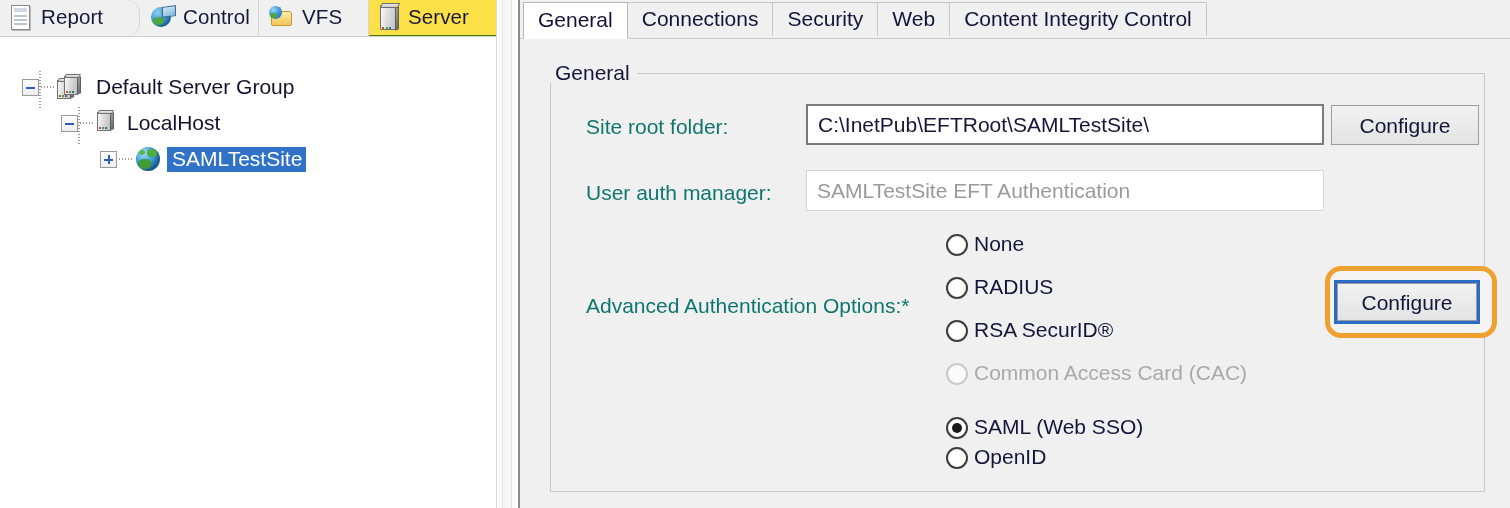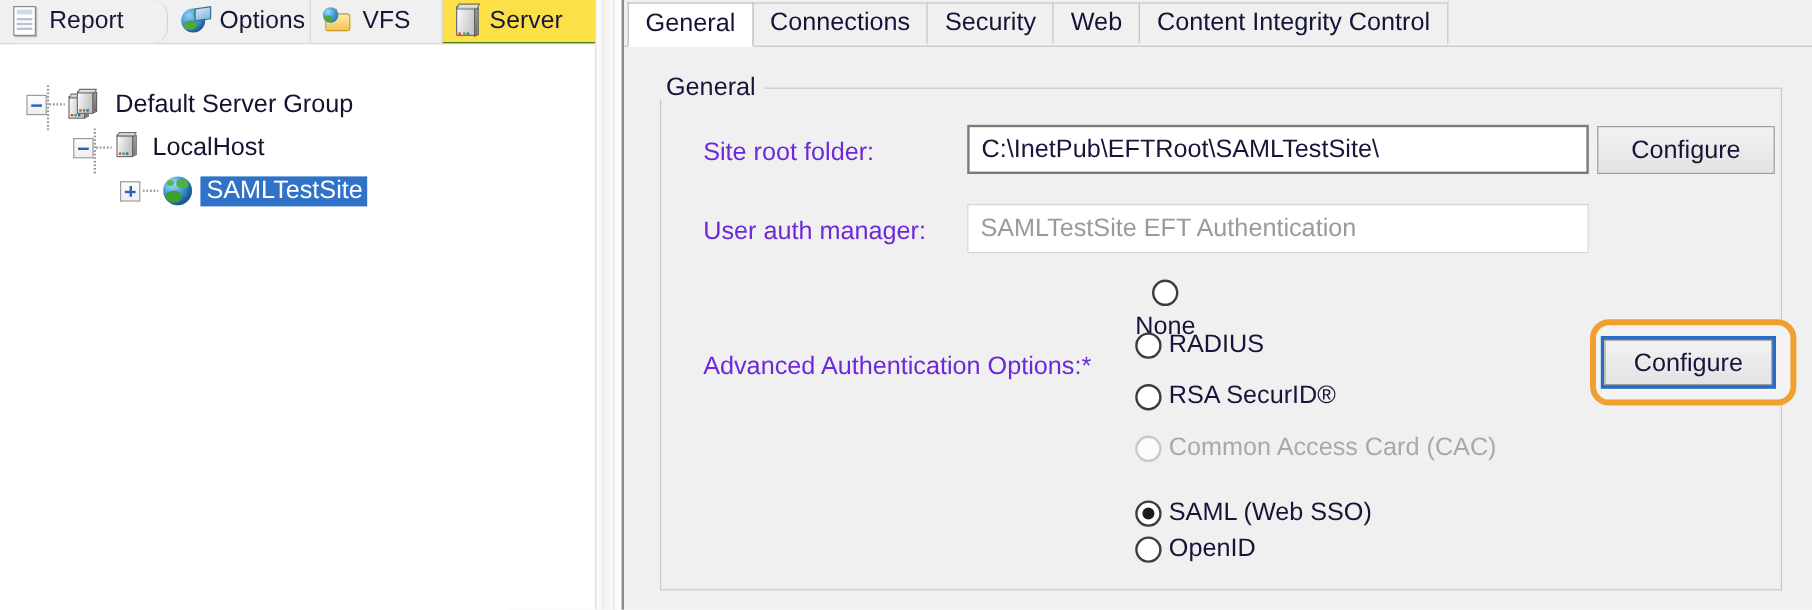--- a/index.html
+++ b/index.html
@@ -364,21 +364,21 @@
     padding: 0 7px;
     font-size: 21px;
     color: #16163a;
     line-height: 1;
     z-index: 2;
   }
 
   .field-label {
     position: absolute;
     font-size: 21px;
-    color: #6d28d9;
+    color: #0f766e;
     line-height: 1;
     white-space: nowrap;
   }
   .textbox {
     position: absolute;
     box-sizing: border-box;
     background: #ffffff;
     font-size: 21px;
     color: #16163a;
     display: flex;
@@ -490,21 +490,21 @@
         <span class="ltab-label">Report</span>
       </div>
 
       <div class="ltab" style="left:140px;width:119px;">
         <span class="ico ico-globe">
           <span class="ball"></span>
           <span class="land"></span>
           <span class="land2"></span>
           <span class="mon"></span>
         </span>
-        <span class="ltab-label">Options</span>
+        <span class="ltab-label">Control</span>
       </div>
 
       <div class="ltab" style="left:259px;width:110px;">
         <span class="ico ico-vfs">
           <span class="tab"></span>
           <span class="fold"></span>
           <span class="gl">
               <span class="gl-l"></span>
             </span>
         </span>
@@ -619,21 +619,21 @@
 
   <div class="field-label" style="left:586px; top:116px;">Site root folder:</div>
   <div class="textbox" id="site-root-input">C:\InetPub\EFTRoot\SAMLTestSite\</div>
   <div class="btn" id="configure-top">Configure</div>
 
   <div class="field-label" style="left:586px; top:182px;">User auth manager:</div>
   <div class="textbox" id="user-auth-input">SAMLTestSite EFT Authentication</div>
 
   <div class="field-label" id="adv-label">Advanced Authentication Options:*</div>
 
-  <div class="radio-row" style="top:233px;flex-direction:column;">
+  <div class="radio-row" style="top:233px;">
     <span class="dot"></span>
     <span class="rlabel">None</span>
   </div>
 
   <div class="radio-row" style="top:276px;">
     <span class="dot"></span>
     <span class="rlabel">RADIUS</span>
   </div>
 
   <div class="radio-row" style="top:319px;">

